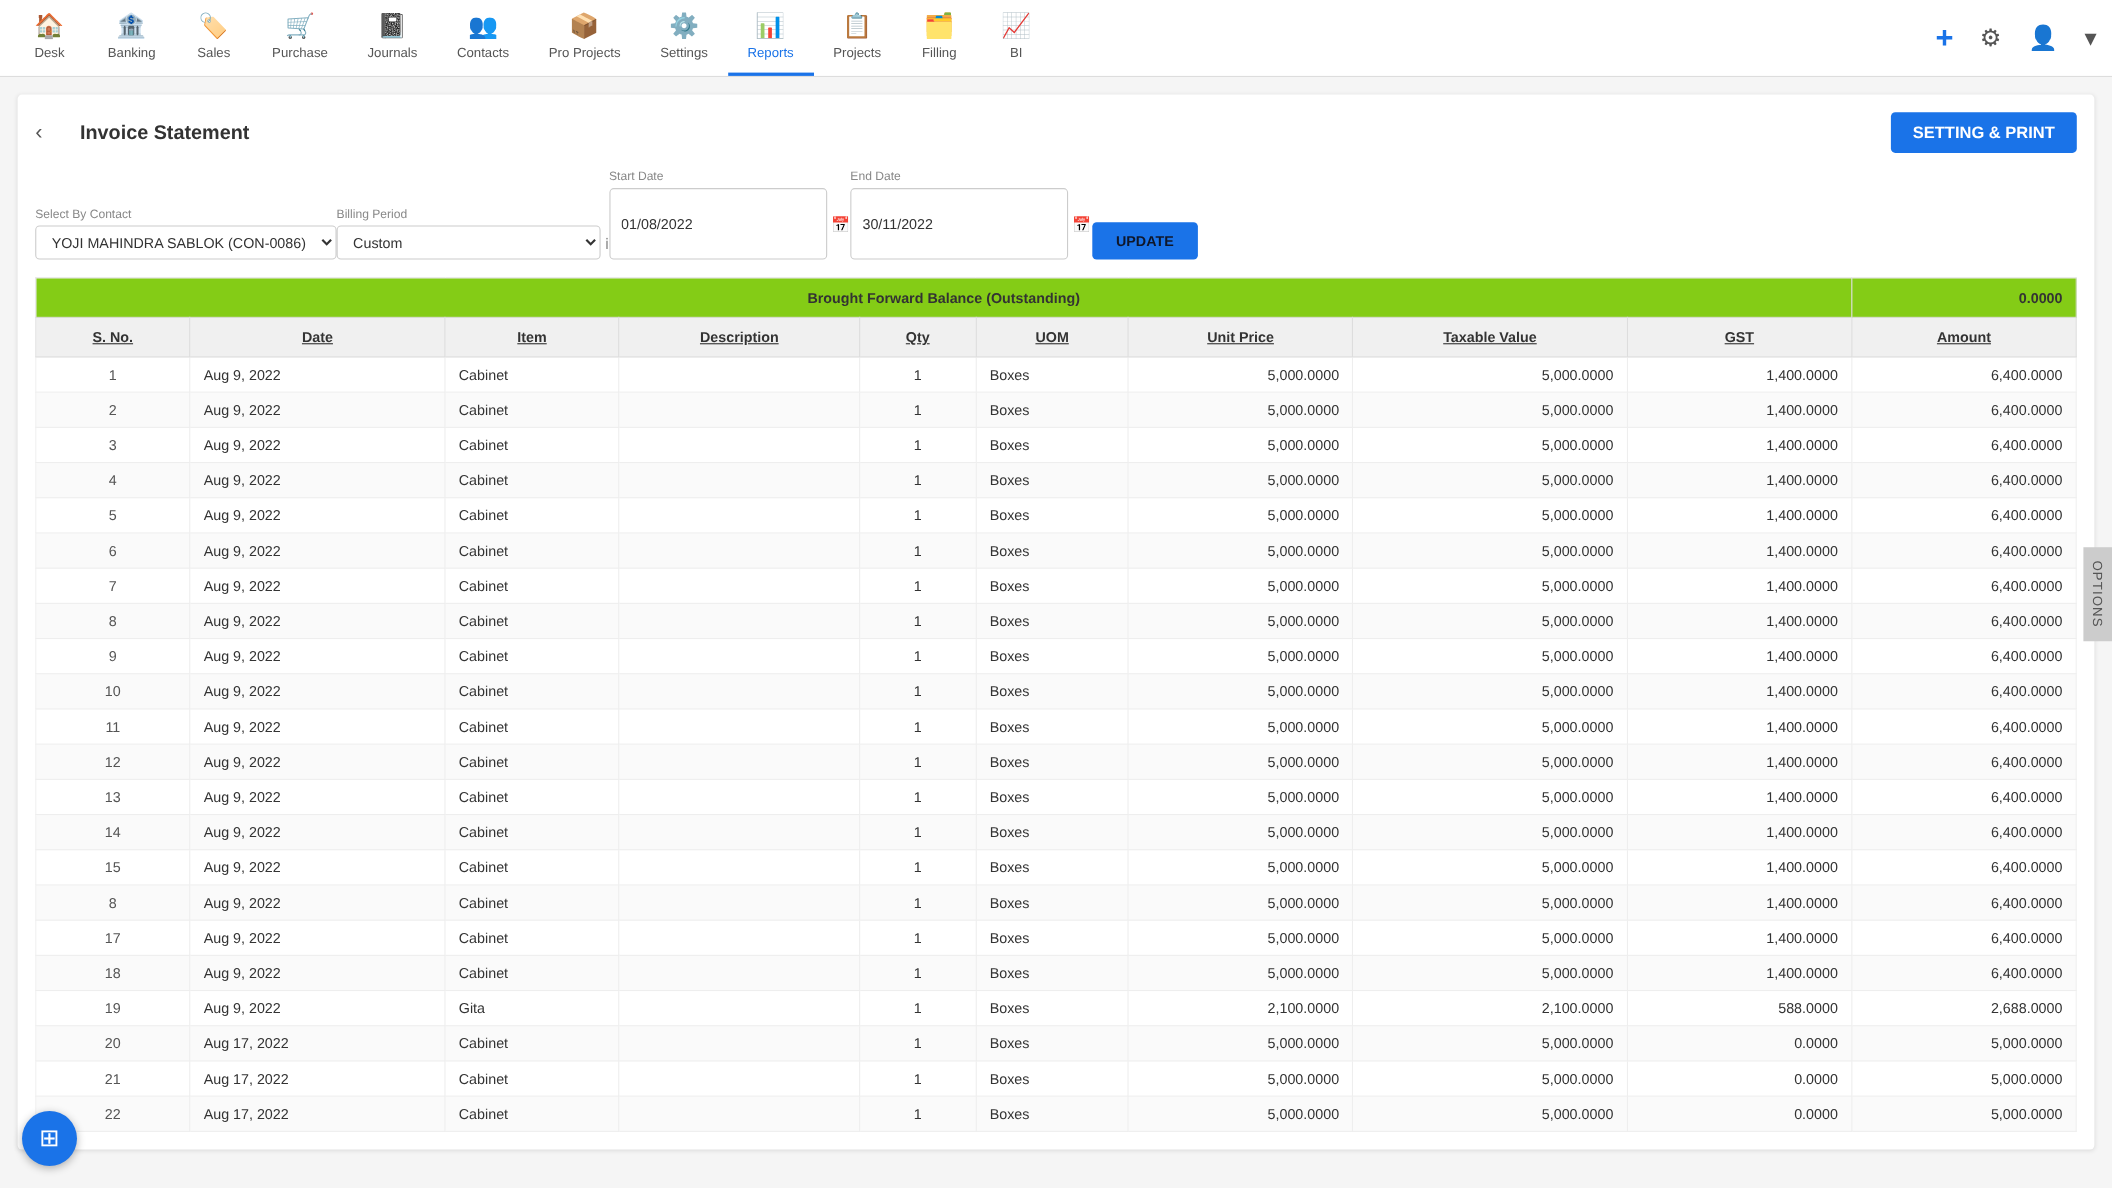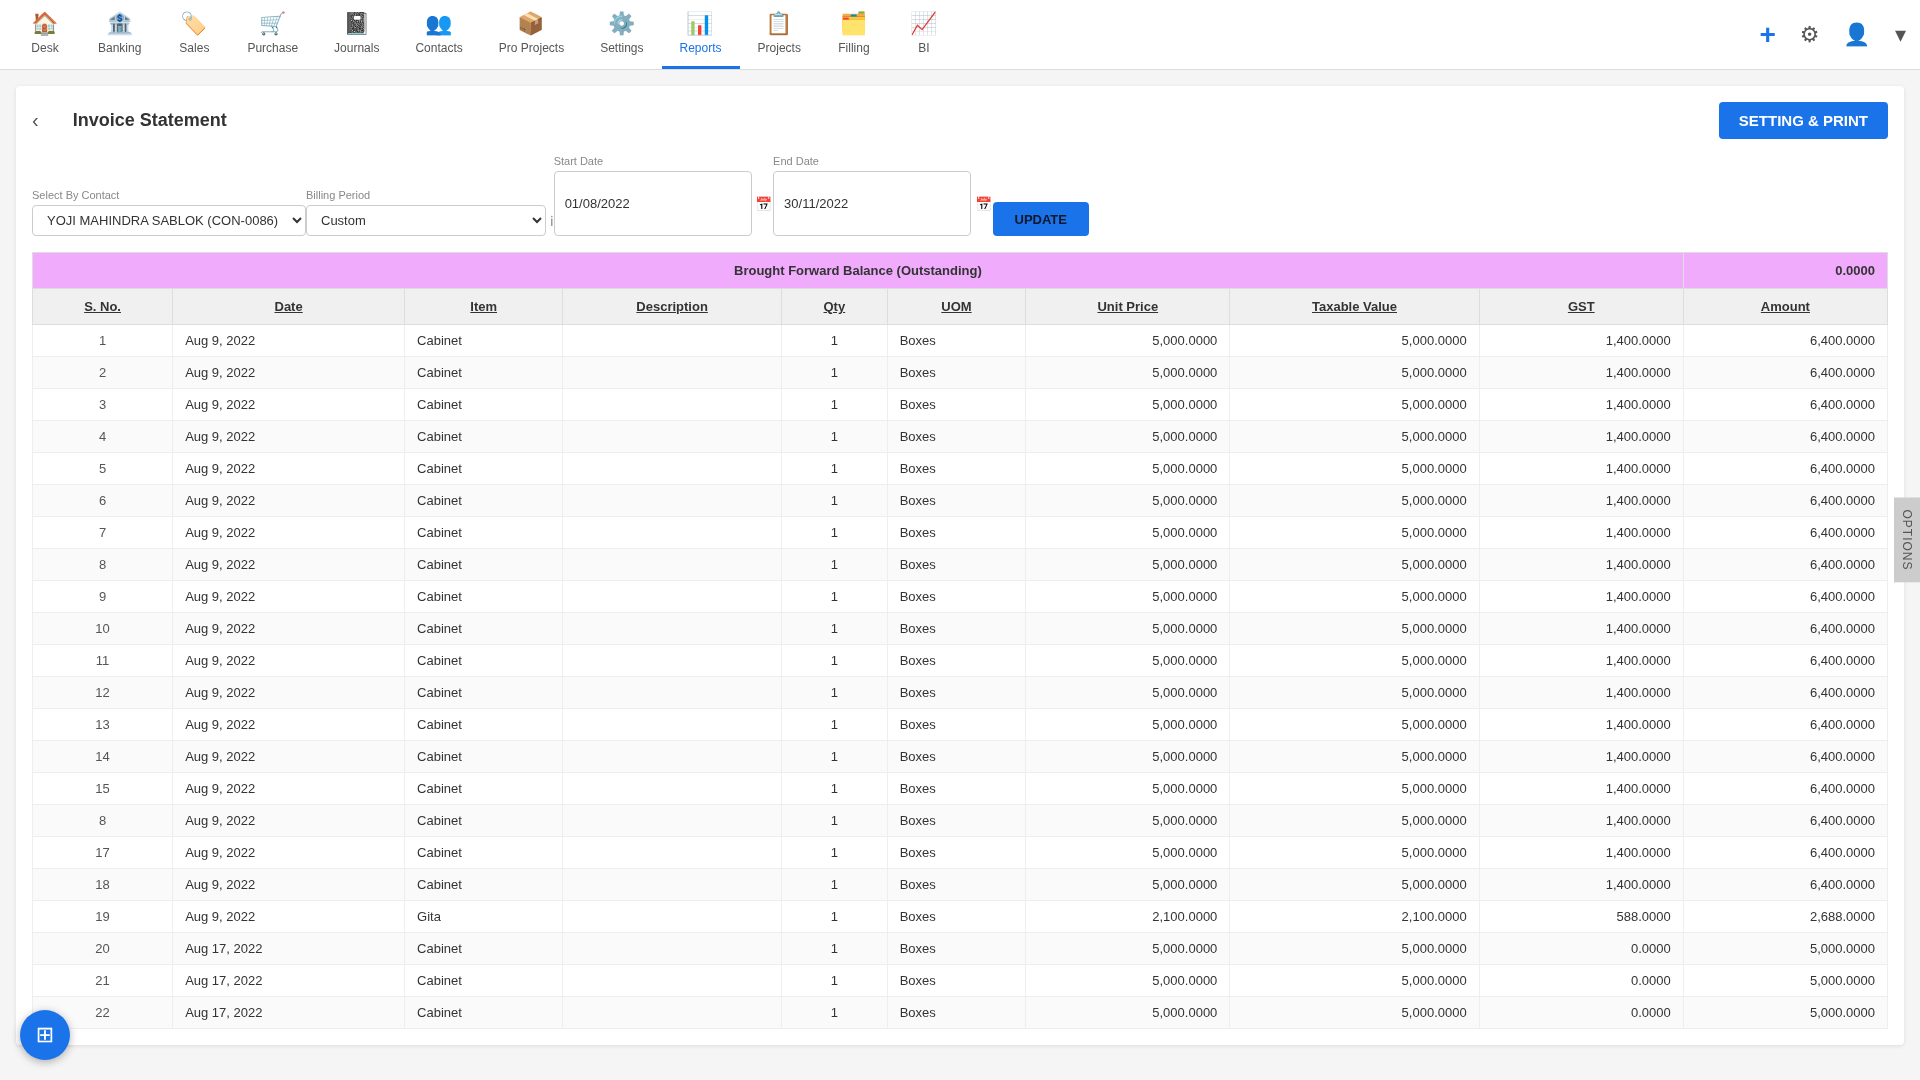--- a/index.html
+++ b/index.html
@@ -179,21 +179,21 @@
     
     .table-container {
       overflow-x: auto;
     }
     table {
       width: 100%;
       border-collapse: collapse;
       font-size: 13px;
     }
     .brought-forward-row td {
-      background: #f0abfc;
+      background: #84cc16;
       font-weight: bold;
       padding: 10px 12px;
       text-align: center;
       border: 1px solid #ddd;
     }
     .brought-forward-row .bf-label {
       text-align: center;
     }
     .brought-forward-row .bf-amount {
       text-align: right;

